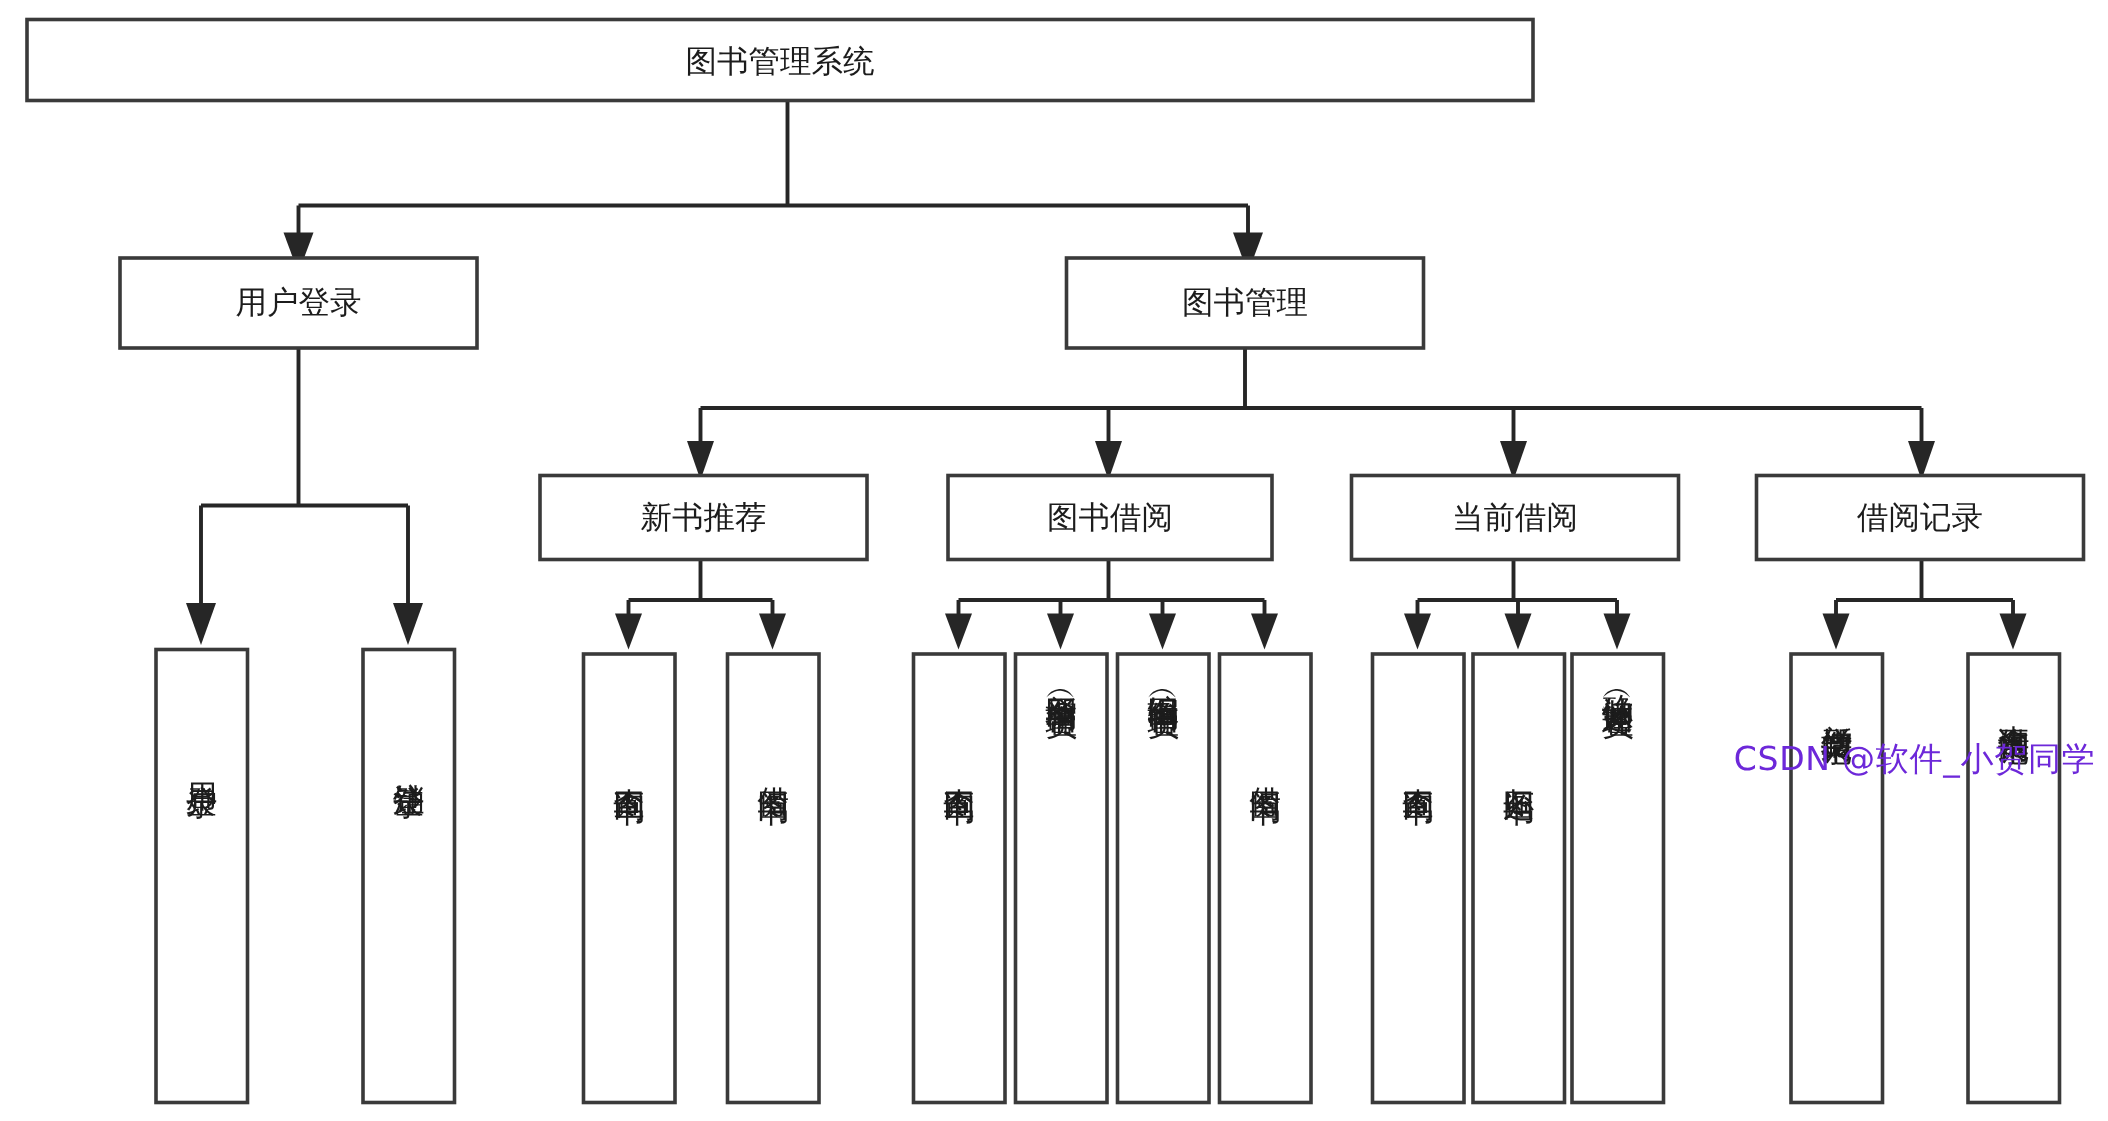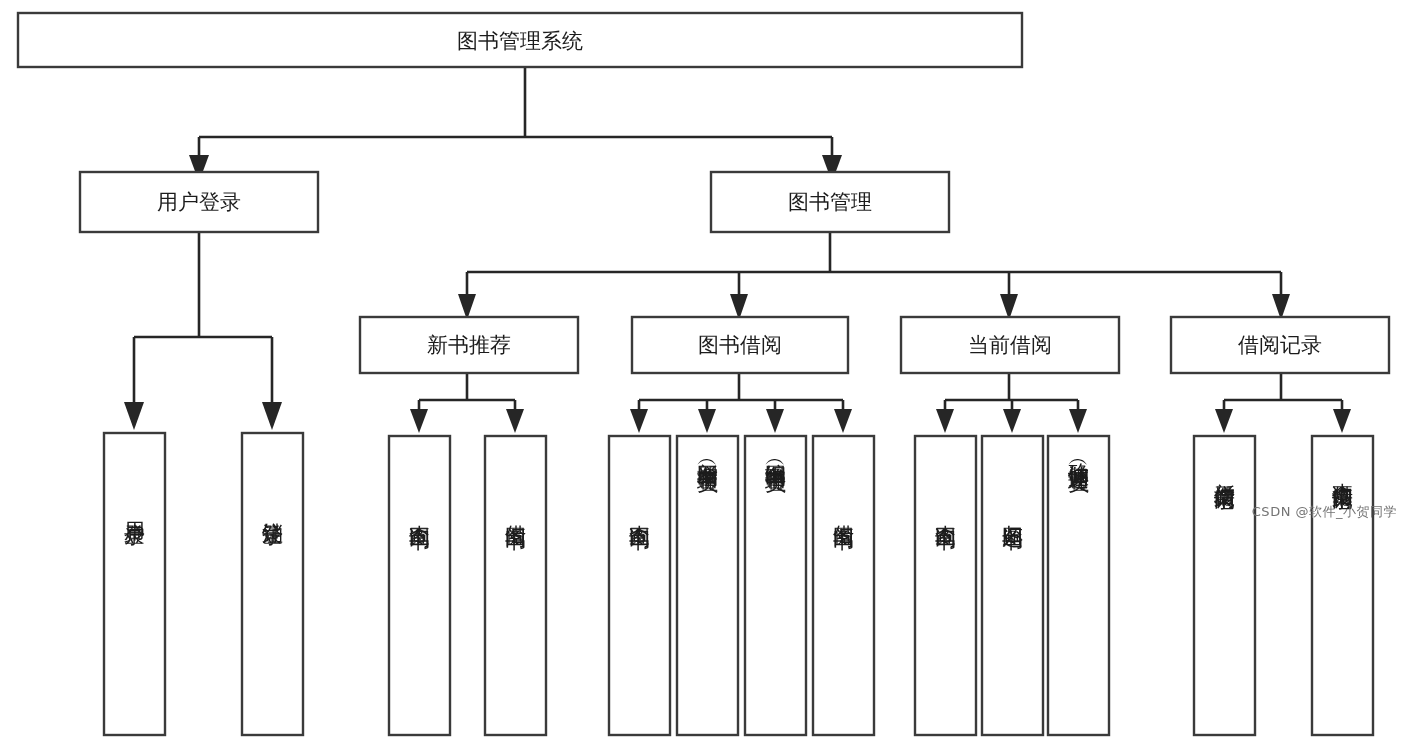--- a/index.html
+++ b/index.html
@@ -63,22 +63,22 @@
     line-height: 1.05;
     color: #1c1c1c;
     letter-spacing: 1.5px;
     white-space: nowrap;
   }
   .watermark {
     position: absolute;
     right: 8px;
     bottom: 4px;
     font-family: "DejaVu Sans", "Liberation Sans", sans-serif;
-    font-size: 13px;
-    color: #737373;
+    font-size: 22px;
+    color: #6d28d9;
     letter-spacing: 0.5px;
     white-space: nowrap;
   }
 </style>
 </head>
 <body>
 
 <div id="diagram-root">
 
   <svg id="flow" viewBox="0 0 1405 747">

